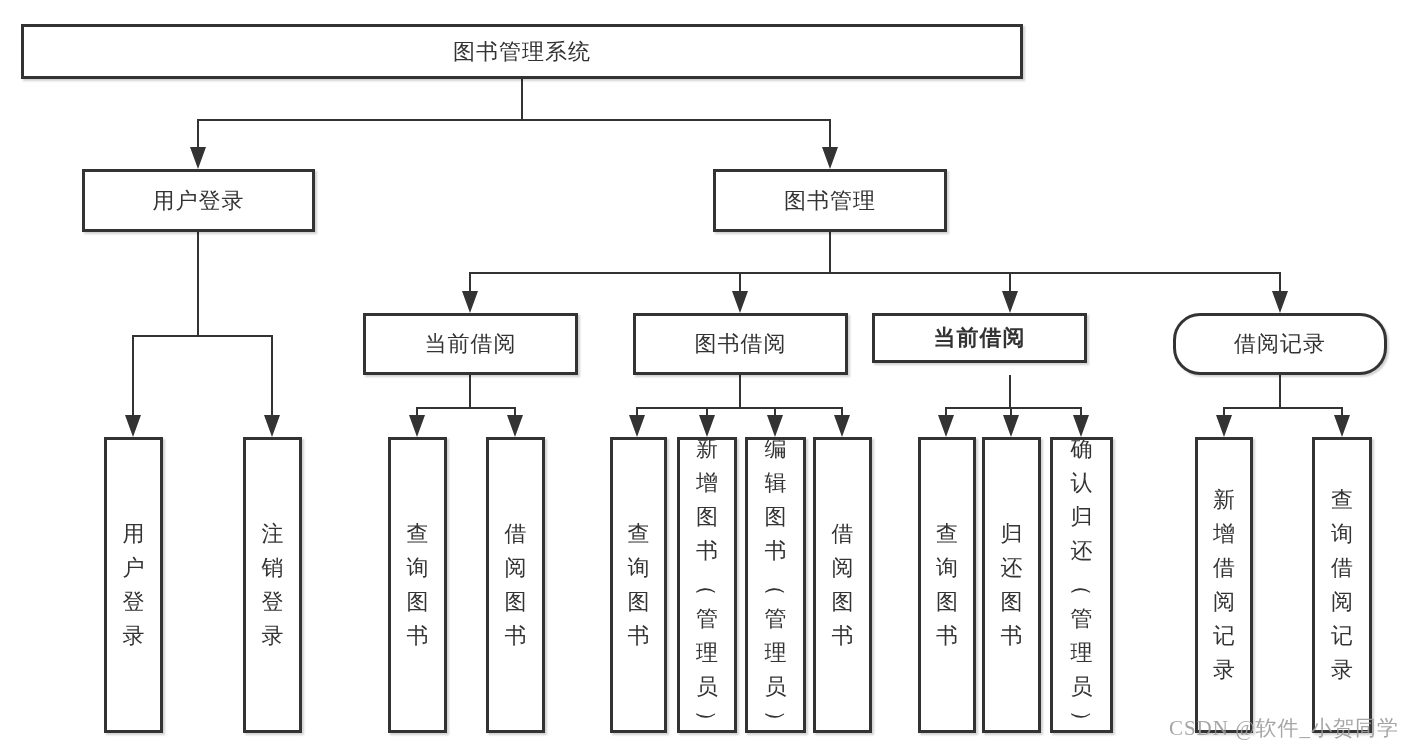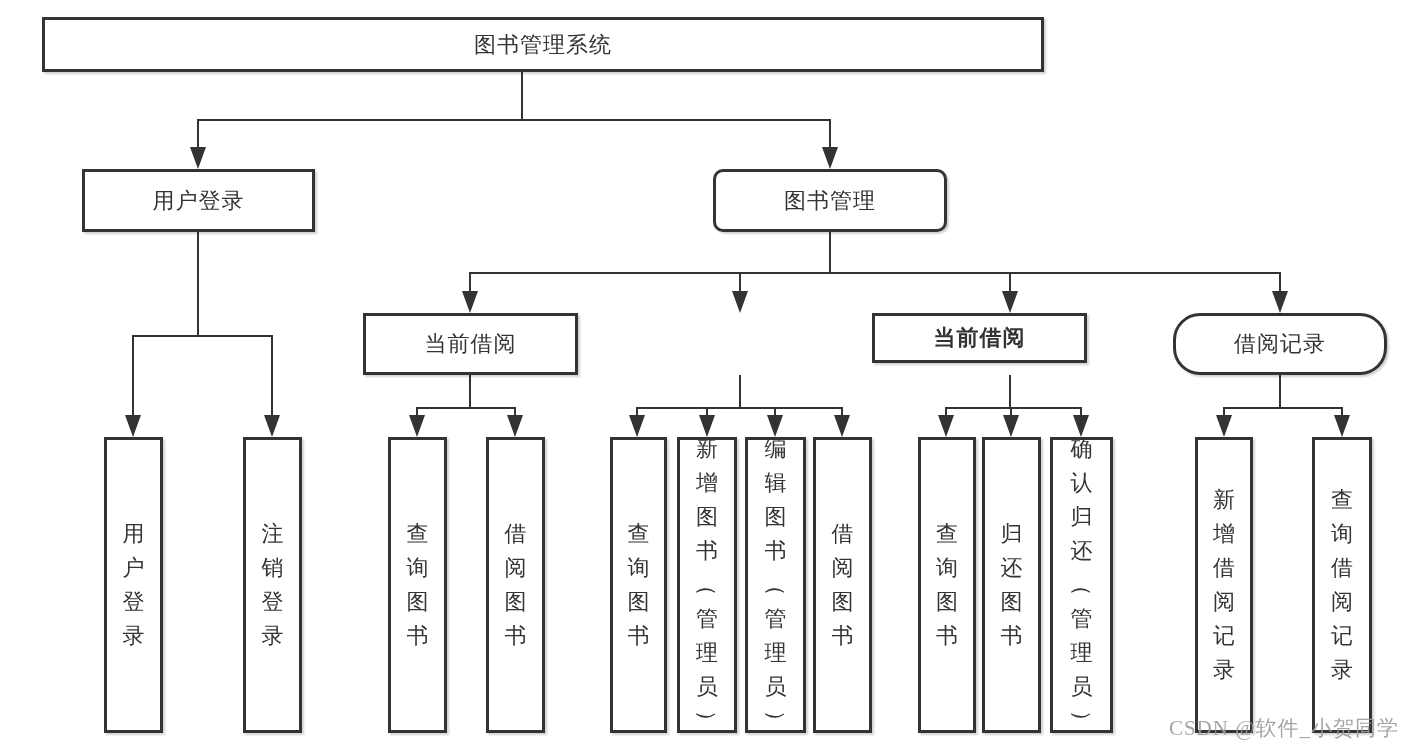--- a/index.html
+++ b/index.html
@@ -72,26 +72,27 @@
       M699 415 L715 415 L707 437 Z
       M767 415 L783 415 L775 437 Z
       M834 415 L850 415 L842 437 Z
       M938 415 L954 415 L946 437 Z
       M1003 415 L1019 415 L1011 437 Z
       M1073 415 L1089 415 L1081 437 Z
       M1216 415 L1232 415 L1224 437 Z
       M1334 415 L1350 415 L1342 437 Z"></path>
   </svg>
 
-  <div class="box" style="left:21px; top:17px; width:1002px; height:55px;margin-left:21px;">图书管理系统</div>
+  <div class="box" style="left:21px; top:24px; width:1002px; height:55px;">图书管理系统</div>
 
   <div class="box" style="left:82px; top:169px; width:233px; height:63px;">用户登录</div>
-  <div class="box" style="left:713px; top:169px; width:234px; height:63px;border-radius:10px;">图书管理</div>
+  <div class="box" style="left:713px; top:169px; width:234px; height:63px;">图书管理</div>
 
   <div class="box" style="left:363px; top:313px; width:215px; height:62px;">当前借阅</div>
+  <div class="box" style="left:633px; top:313px; width:215px; height:62px;">图书借阅</div>
   <div class="box" style="left:872px; top:313px; width:215px; height:50px;font-weight:bold;">当前借阅</div>
   <div class="box" style="left:1173px; top:313px; width:214px; height:62px;border-radius:27px;">借阅记录</div>
 
   <div class="box v" style="left:104px; top:437px; width:59px; height:296px;">
       <span class="vchar">用</span>
       <span class="vchar">户</span>
       <span class="vchar">登</span>
       <span class="vchar">录</span>
     </div>
   <div class="box v" style="left:243px; top:437px; width:59px; height:296px;">

